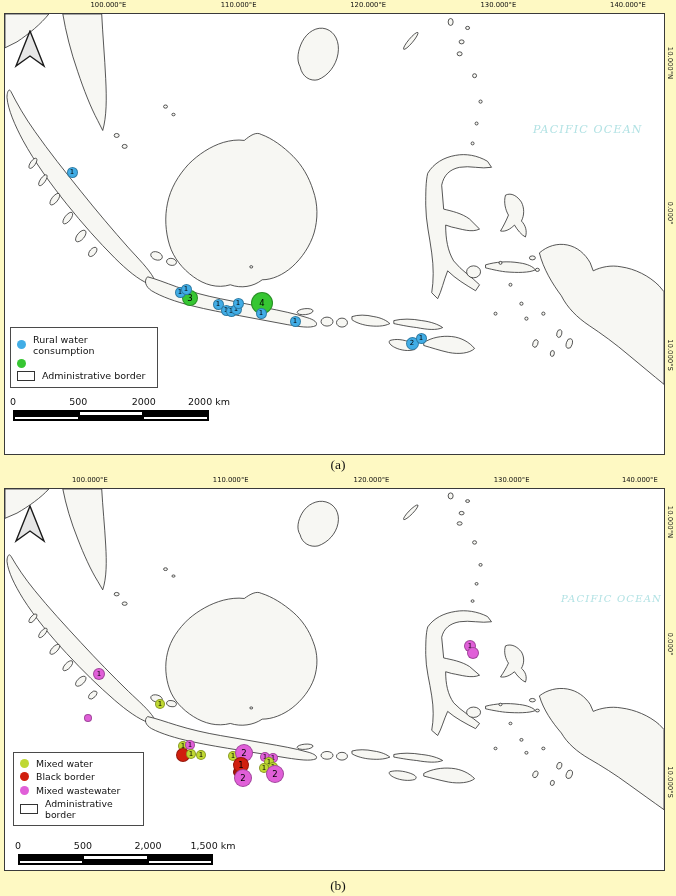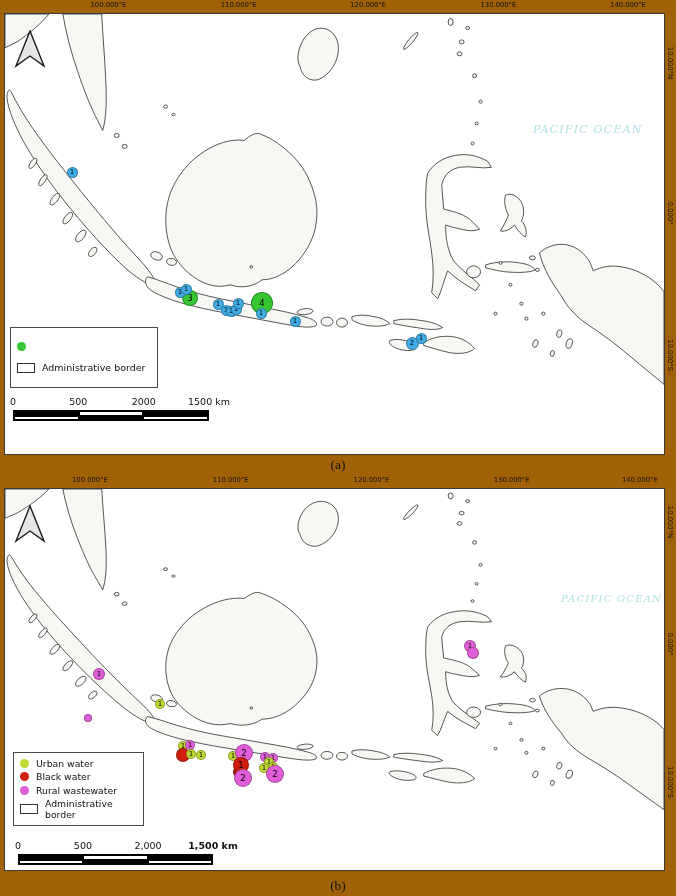--- a/index.html
+++ b/index.html
@@ -1,16 +1,16 @@
 <!DOCTYPE html>
 <html><head>
 <meta charset="utf-8">
 <style>
   html,body{margin:0;padding:0;background:#ffffff;}
-  .figure{position:relative;width:676px;height:896px;background:#a16207;
+  .figure{position:relative;width:676px;height:896px;background:#fef9c3;
           font-family:"DejaVu Sans",sans-serif;overflow:hidden;}
   .panel{position:absolute;left:0;width:676px;}
   #panel-a{top:0;height:474px;}
   #panel-b{top:474px;height:422px;}
   .map-frame{position:absolute;left:4px;width:661px;border:1.5px solid #3a3a3a;
              background:#ffffff;box-sizing:border-box;overflow:hidden;}
   #panel-a .map-frame{top:13px;height:442px;}
   #panel-b .map-frame{top:14px;height:383px;}
   .map-svg{position:absolute;left:0;top:0;width:100%;height:100%;}
   .land{fill:#f7f7f3;stroke:#2c2c2c;stroke-width:0.8;vector-effect:non-scaling-stroke;}
@@ -127,33 +127,37 @@
           <div class="dot" style="left: 220.5px; top: 291.5px; width: 11px; height: 11px; background: rgb(65, 173, 230); font-size: 7px;">1</div>
           <div class="dot" style="left: 225.5px; top: 289.5px; width: 11px; height: 11px; background: rgb(65, 173, 230); font-size: 7px;">1</div>
           <div class="dot" style="left: 227.5px; top: 283.5px; width: 11px; height: 11px; background: rgb(65, 173, 230); font-size: 7px;">1</div>
           <div class="dot" style="left: 250.5px; top: 293.5px; width: 11px; height: 11px; background: rgb(65, 173, 230); font-size: 7px;">1</div>
           <div class="dot" style="left: 284.5px; top: 301.5px; width: 11px; height: 11px; background: rgb(65, 173, 230); font-size: 7px;">1</div>
           <div class="dot" style="left: 400.5px; top: 322.5px; width: 13px; height: 13px; background: rgb(65, 173, 230); font-size: 7px;">2</div>
           <div class="dot" style="left: 410.5px; top: 318.5px; width: 11px; height: 11px; background: rgb(65, 173, 230); font-size: 7px;">1</div>
         </div>
       <div class="legend" style="left:5px;top:313px;width:148px;height:61px;font-size:9.5px;">
           <div class="legend-row">
+            <span class="sw-dot" style="background: rgb(65, 173, 230);"></span>
+            <span>Rural water consumption</span>
+          </div>
+          <div class="legend-row">
             <span class="sw-dot" style="background: rgb(54, 198, 50);"></span>
           </div>
           <div class="legend-row">
             <span class="sw-rect"></span>
             <span>Administrative border</span>
           </div>
         </div>
       <div class="scalebar" style="left:8px;top:382px;width:196px;">
           <div class="sb-labels">
             <span style="left: 0%;">0</span>
             <span style="left: 33.3%;">500</span>
             <span style="left: 66.7%;">2000</span>
-            <span style="left: 100%;">1500 km</span>
+            <span style="left: 100%;">2000 km</span>
           </div>
           <div class="sb-bar">
             <div style="background: rgb(0, 0, 0);"></div>
             <div style="background: rgb(255, 255, 255);"></div>
             <div style="background: rgb(0, 0, 0);"></div>
             <div style="background: rgb(255, 255, 255);"></div>
             <div style="background: rgb(0, 0, 0);"></div>
             <div style="background: rgb(255, 255, 255);"></div>
           </div>
         </div>
@@ -258,41 +262,41 @@
           <div class="dot" style="left: 259px; top: 268px; width: 10px; height: 10px; background: rgb(191, 216, 50); font-size: 7px;">1</div>
           <div class="dot" style="left: 254px; top: 274px; width: 10px; height: 10px; background: rgb(191, 216, 50); font-size: 7px;">1</div>
           <div class="dot" style="left: 263px; top: 273px; width: 10px; height: 10px; background: rgb(191, 216, 50); font-size: 7px;">1</div>
           <div class="dot" style="left: 261px; top: 276px; width: 18px; height: 18px; background: rgb(224, 95, 216); font-size: 8.5px;">2</div>
           <div class="dot" style="left: 459px; top: 151px; width: 12px; height: 12px; background: rgb(224, 95, 216); font-size: 7px;">1</div>
           <div class="dot" style="left: 462px; top: 158px; width: 12px; height: 12px; background: rgb(224, 95, 216); font-size: 7px;"></div>
         </div>
       <div class="legend" style="left:8px;top:263px;width:131px;height:74px;font-size:9.3px;">
           <div class="legend-row">
             <span class="sw-dot" style="background: rgb(191, 216, 50);"></span>
-            <span>Urban water</span>
+            <span>Mixed water</span>
           </div>
           <div class="legend-row">
             <span class="sw-dot" style="background: rgb(208, 31, 14);"></span>
-            <span>Black water</span>
+            <span>Black border</span>
           </div>
           <div class="legend-row">
             <span class="sw-dot" style="background: rgb(224, 95, 216);"></span>
-            <span>Rural wastewater</span>
+            <span>Mixed wastewater</span>
           </div>
           <div class="legend-row">
             <span class="sw-rect"></span>
             <span>Administrative border</span>
           </div>
         </div>
       <div class="scalebar" style="left:13px;top:351px;width:195px;">
           <div class="sb-labels">
             <span style="left: 0%;">0</span>
             <span style="left: 33.3%;">500</span>
             <span style="left: 66.7%;">2,000</span>
-            <span style="left: 100%; font-weight: bold;">1,500 km</span>
+            <span style="left: 100%;">1,500 km</span>
           </div>
           <div class="sb-bar">
             <div style="background: rgb(0, 0, 0);"></div>
             <div style="background: rgb(255, 255, 255);"></div>
             <div style="background: rgb(0, 0, 0);"></div>
             <div style="background: rgb(255, 255, 255);"></div>
             <div style="background: rgb(0, 0, 0);"></div>
             <div style="background: rgb(255, 255, 255);"></div>
           </div>
         </div>

